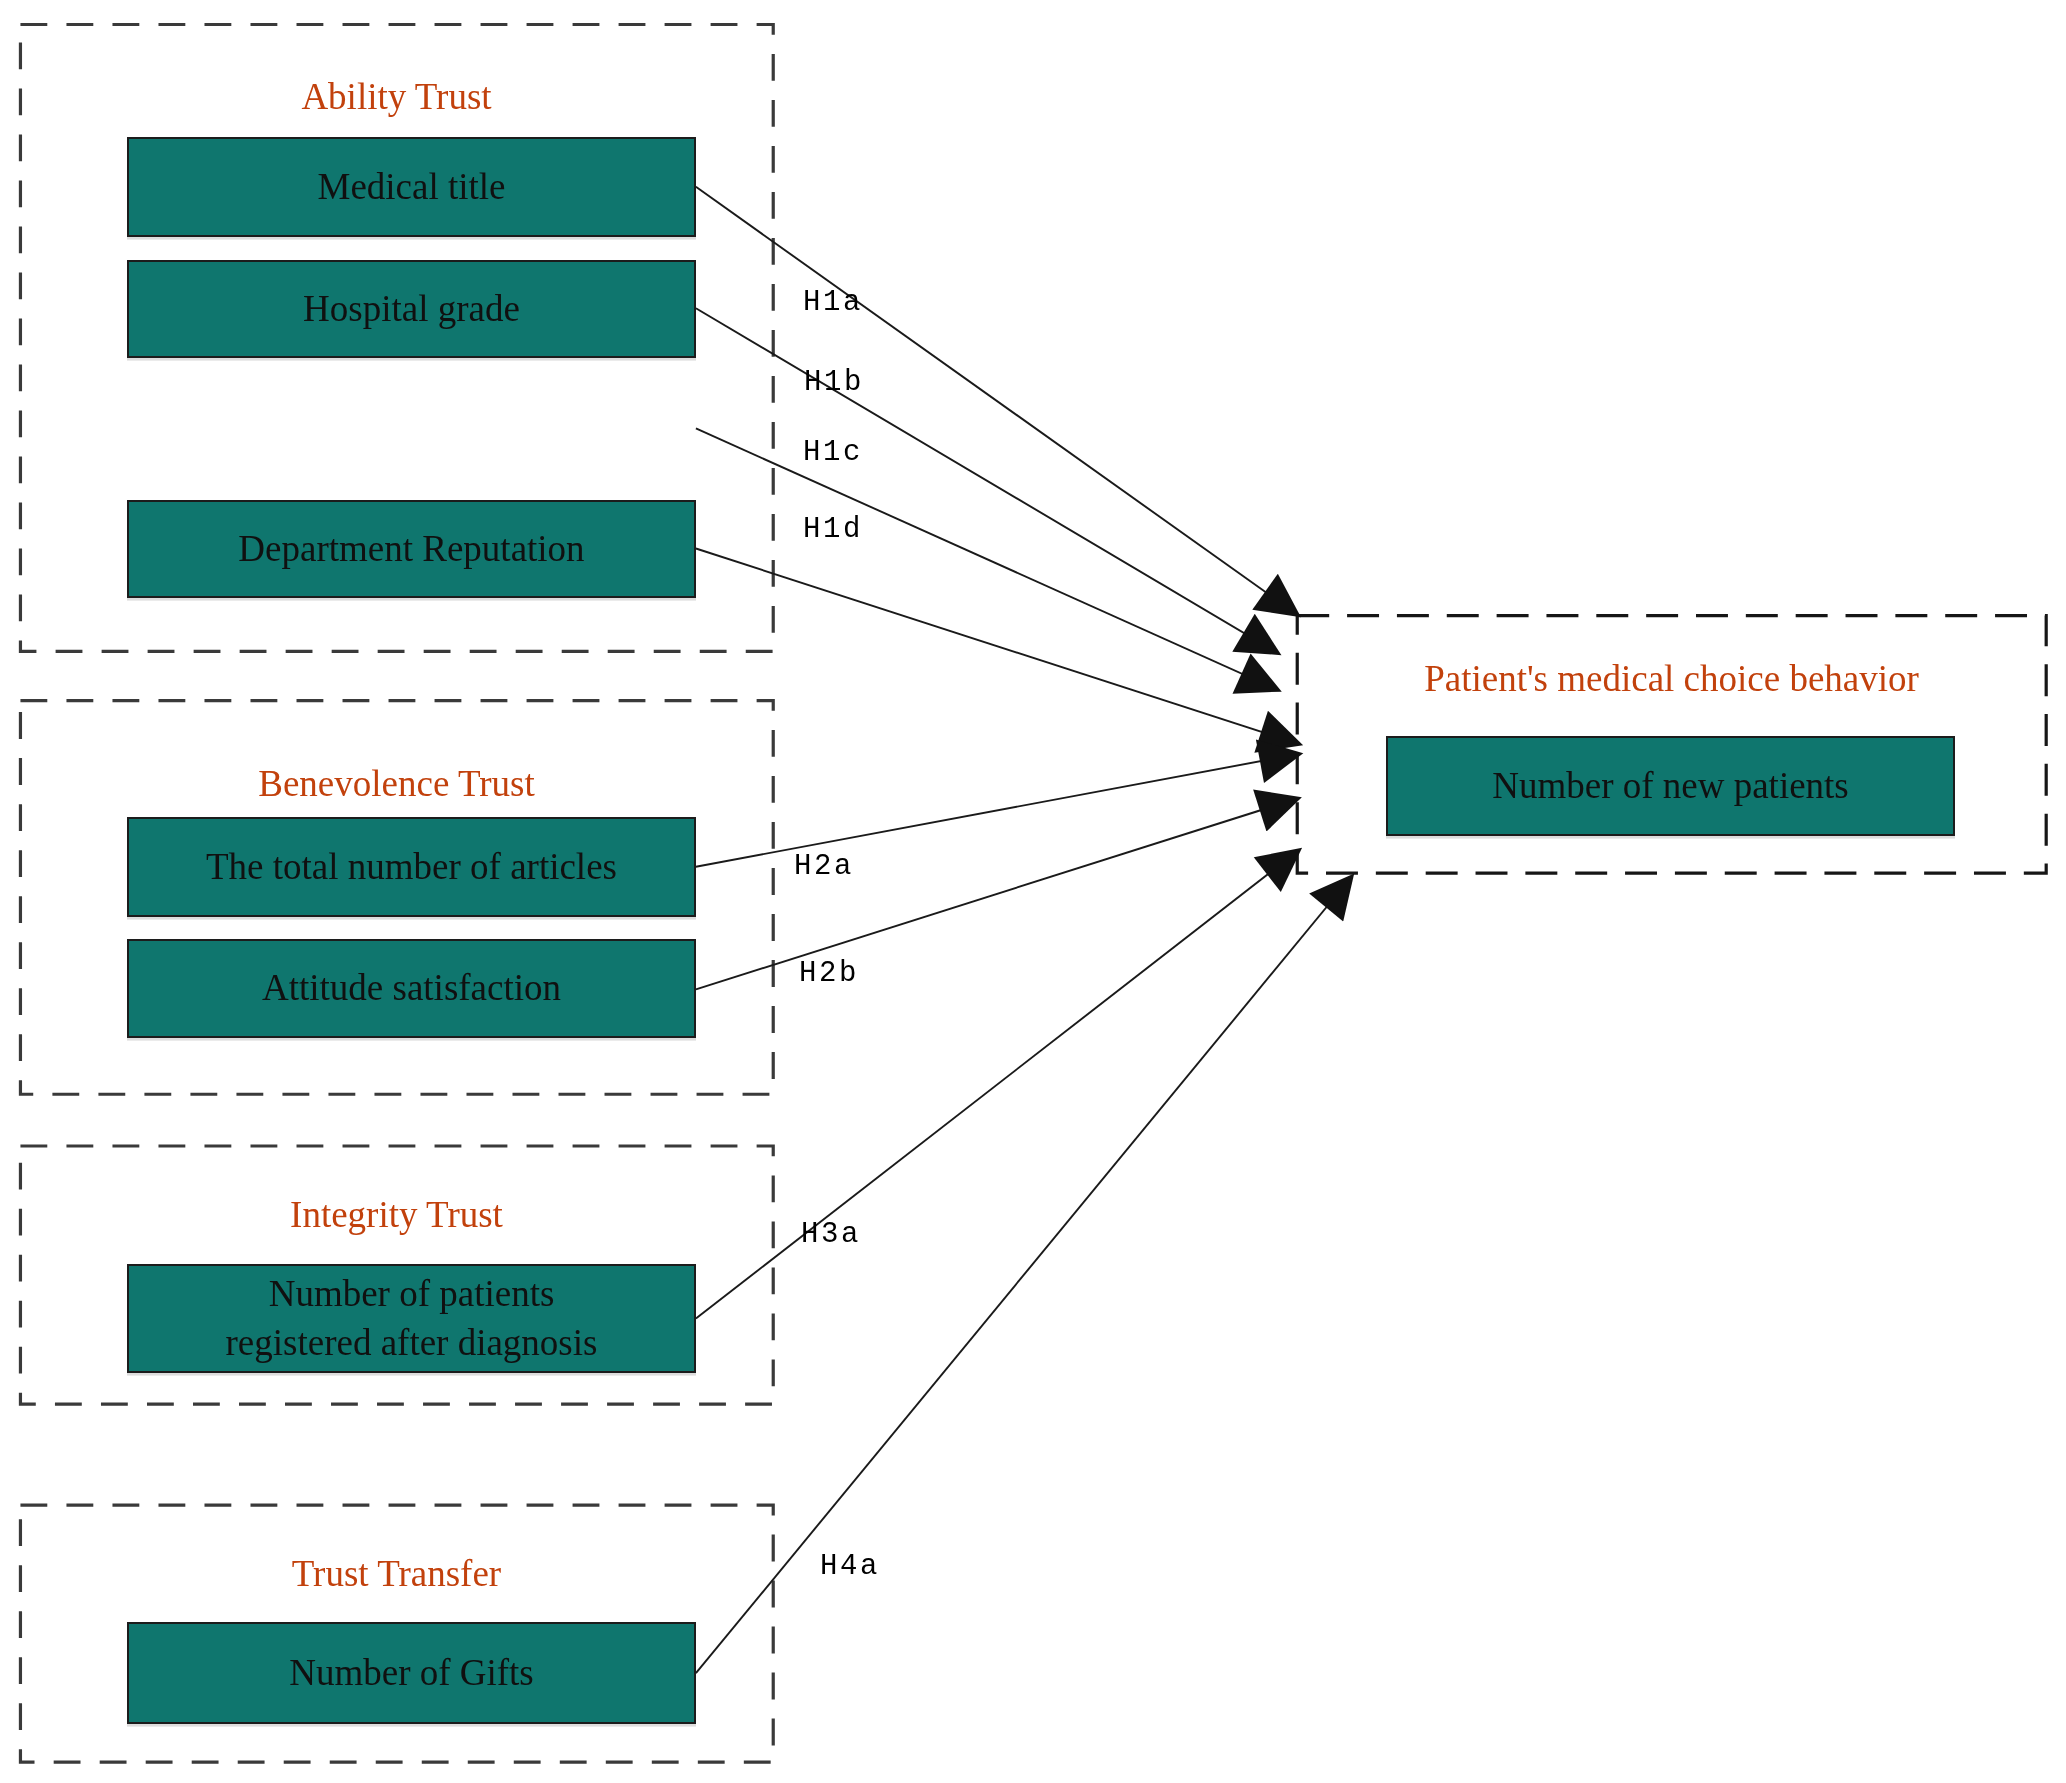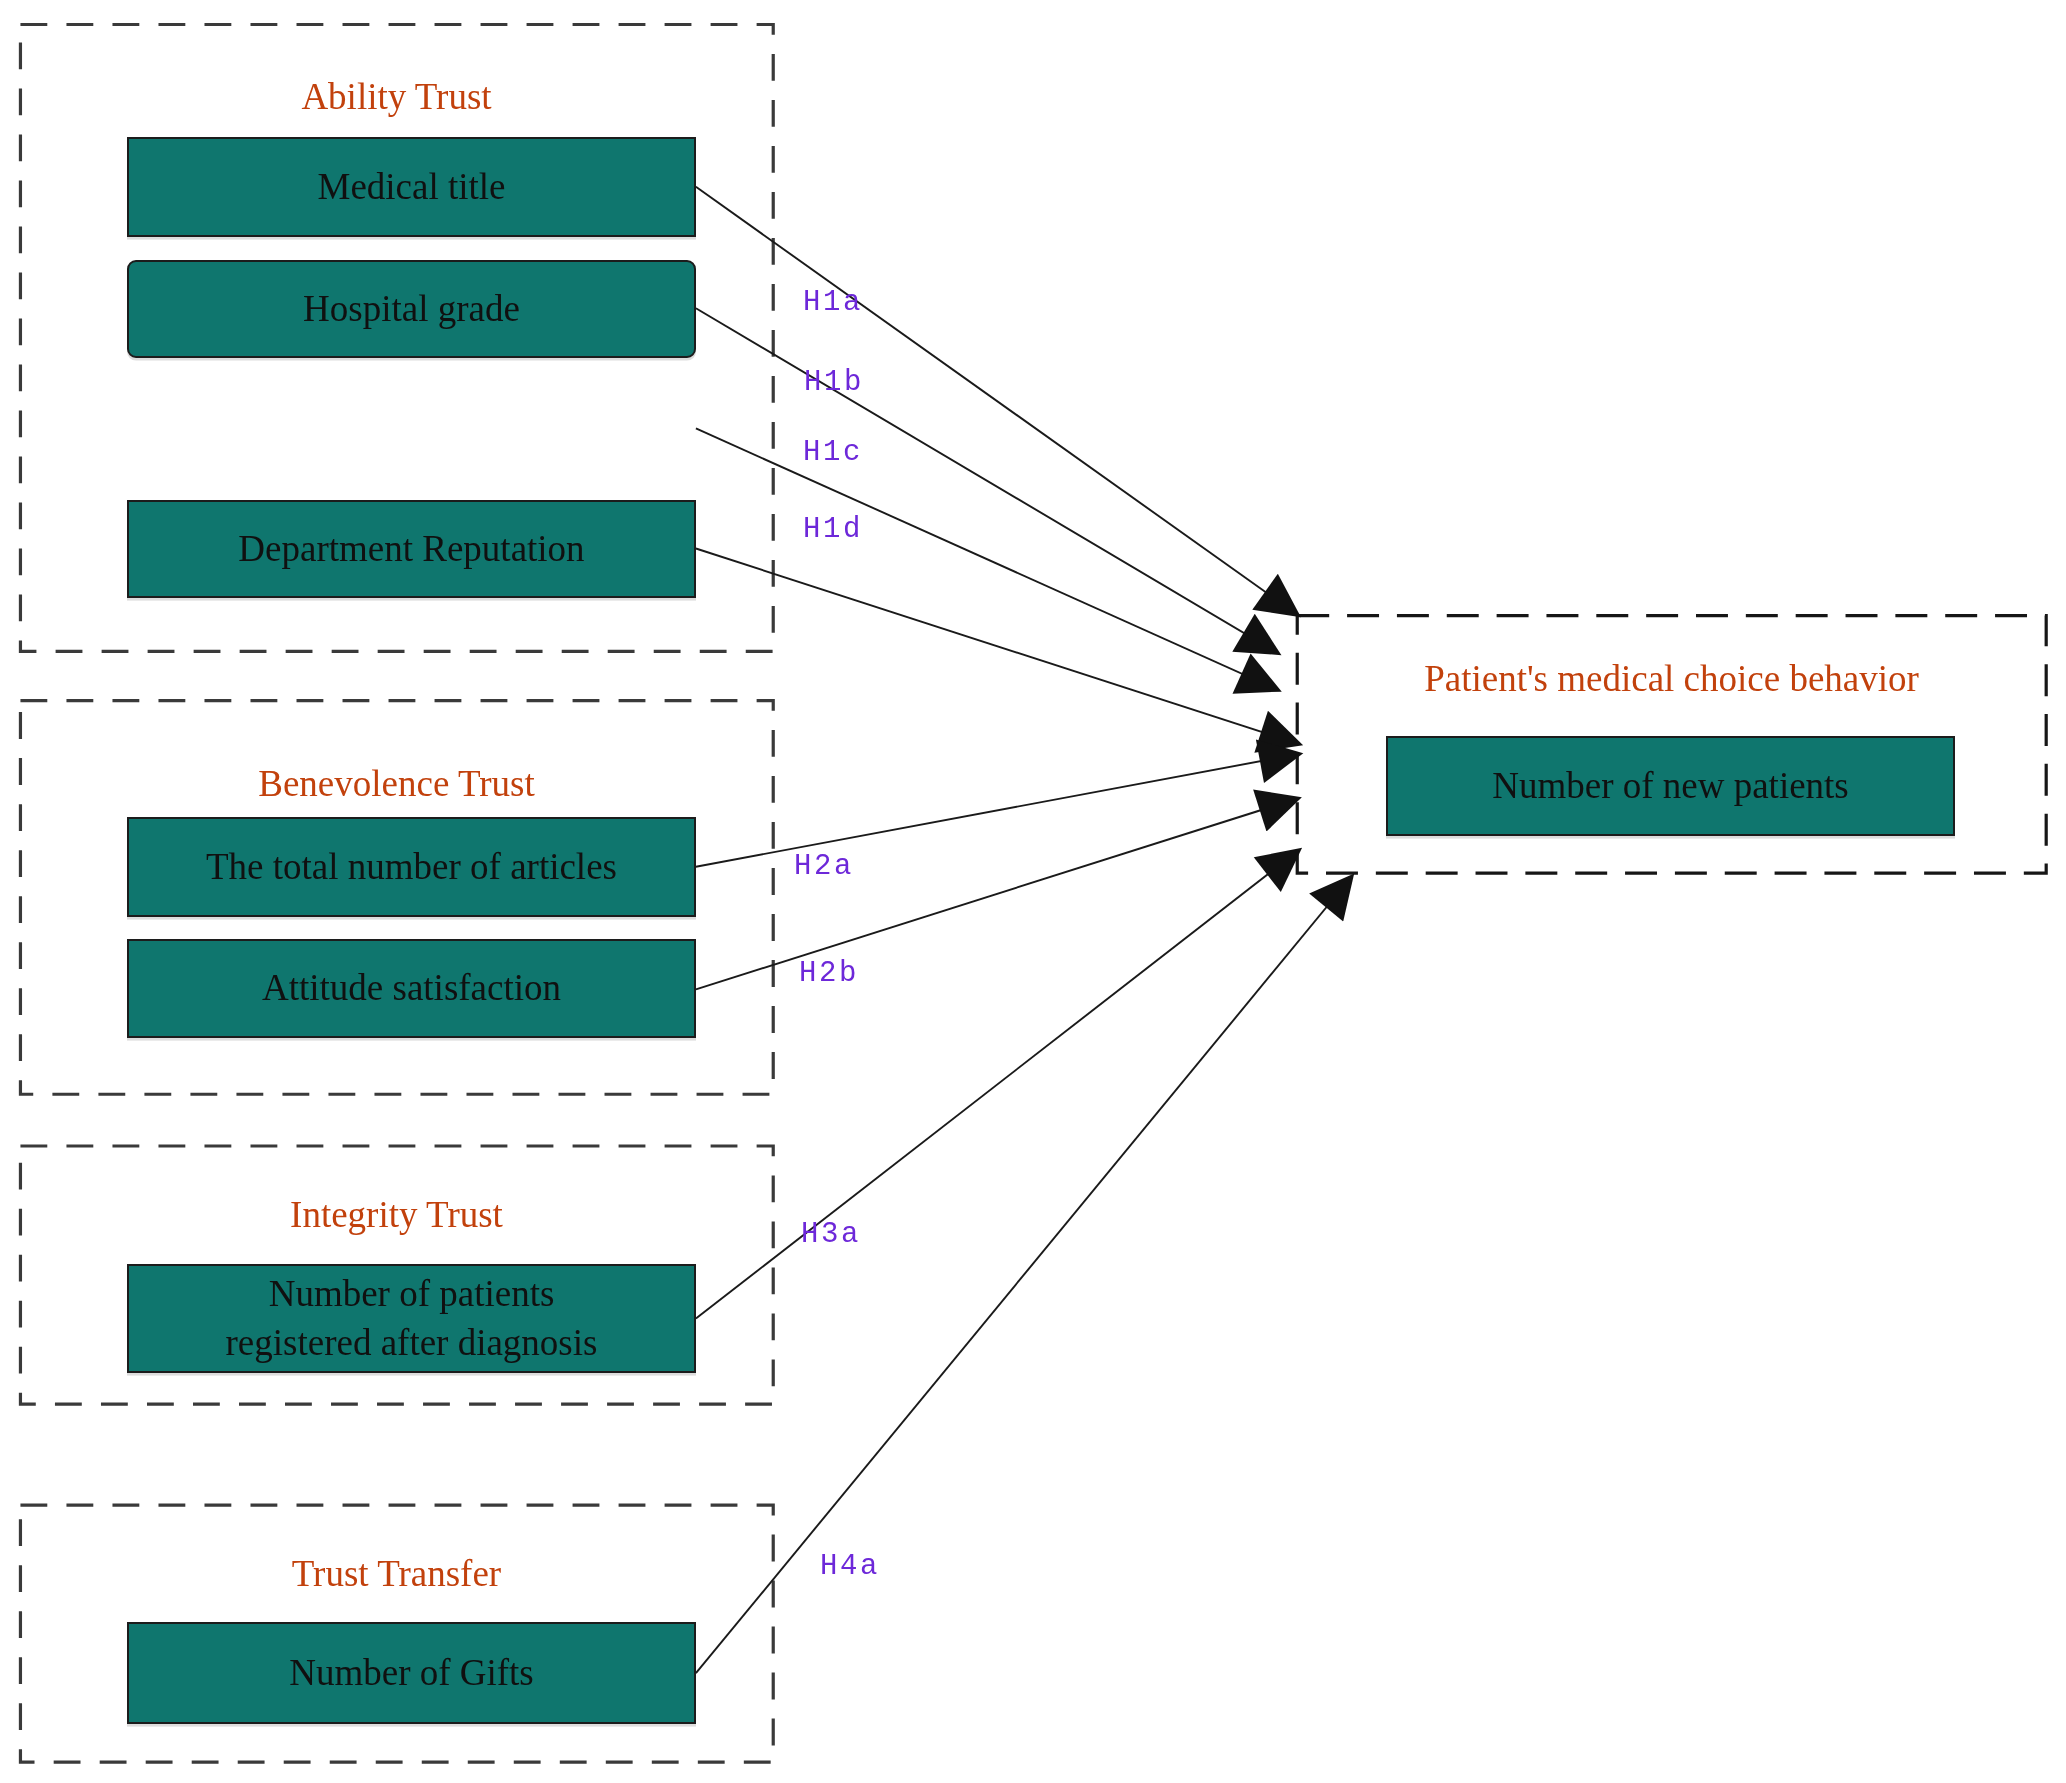--- a/index.html
+++ b/index.html
@@ -29,21 +29,21 @@
     text-align:center;
     font-size:37px;
     z-index:2;
     color:#c2410c;
   }
   .hlabel{
     position:absolute;
     font-family:"Liberation Mono","DejaVu Sans Mono",monospace;
     font-size:29px;
     letter-spacing:2.6px;
-    color:#6d28d9;
+    color:#000000;
     z-index:4;
     background:rgba(255,255,255,0.0);
   }
 </style>
 </head>
 <body>
 
 <div id="canvas">
 
   <svg id="wires" viewBox="0 0 3233 2791" xmlns="http://www.w3.org/2000/svg">
@@ -69,21 +69,21 @@
     <line x1="1089" y1="2618" x2="2113" y2="1374" stroke="#1a1a1a" stroke-width="3" marker-end="url(#ah)"></line>
   </svg>
 
   <div class="group-title" style="left:19px;top:75px;width:755px;">Ability Trust</div>
   <div class="group-title" style="left:19px;top:762px;width:755px;">Benevolence Trust</div>
   <div class="group-title" style="left:19px;top:1193px;width:755px;">Integrity Trust</div>
   <div class="group-title" style="left:19px;top:1552px;width:755px;">Trust Transfer</div>
   <div class="group-title" style="left:1297px;top:657px;width:749px;">Patient's medical choice behavior</div>
 
   <div class="box" style="top:137px;height:100px;">Medical title</div>
-  <div class="box" style="top:260px;height:98px;border-radius:9px;">Hospital grade</div>
+  <div class="box" style="top:260px;height:98px;">Hospital grade</div>
   <div class="box" style="top:500px;height:98px;">Department Reputation</div>
 
   <div class="box" style="top:817px;height:100px;">The total number of articles</div>
   <div class="box" style="top:939px;height:99px;">Attitude satisfaction</div>
 
   <div class="box" style="top:1264px;height:109px;padding:0 77px;">Number of patients registered after diagnosis</div>
 
   <div class="box" style="top:1622px;height:102px;">Number of Gifts</div>
 
   <div class="box" style="left:1386px;width:569px;top:736px;height:100px;">Number of new patients</div>

